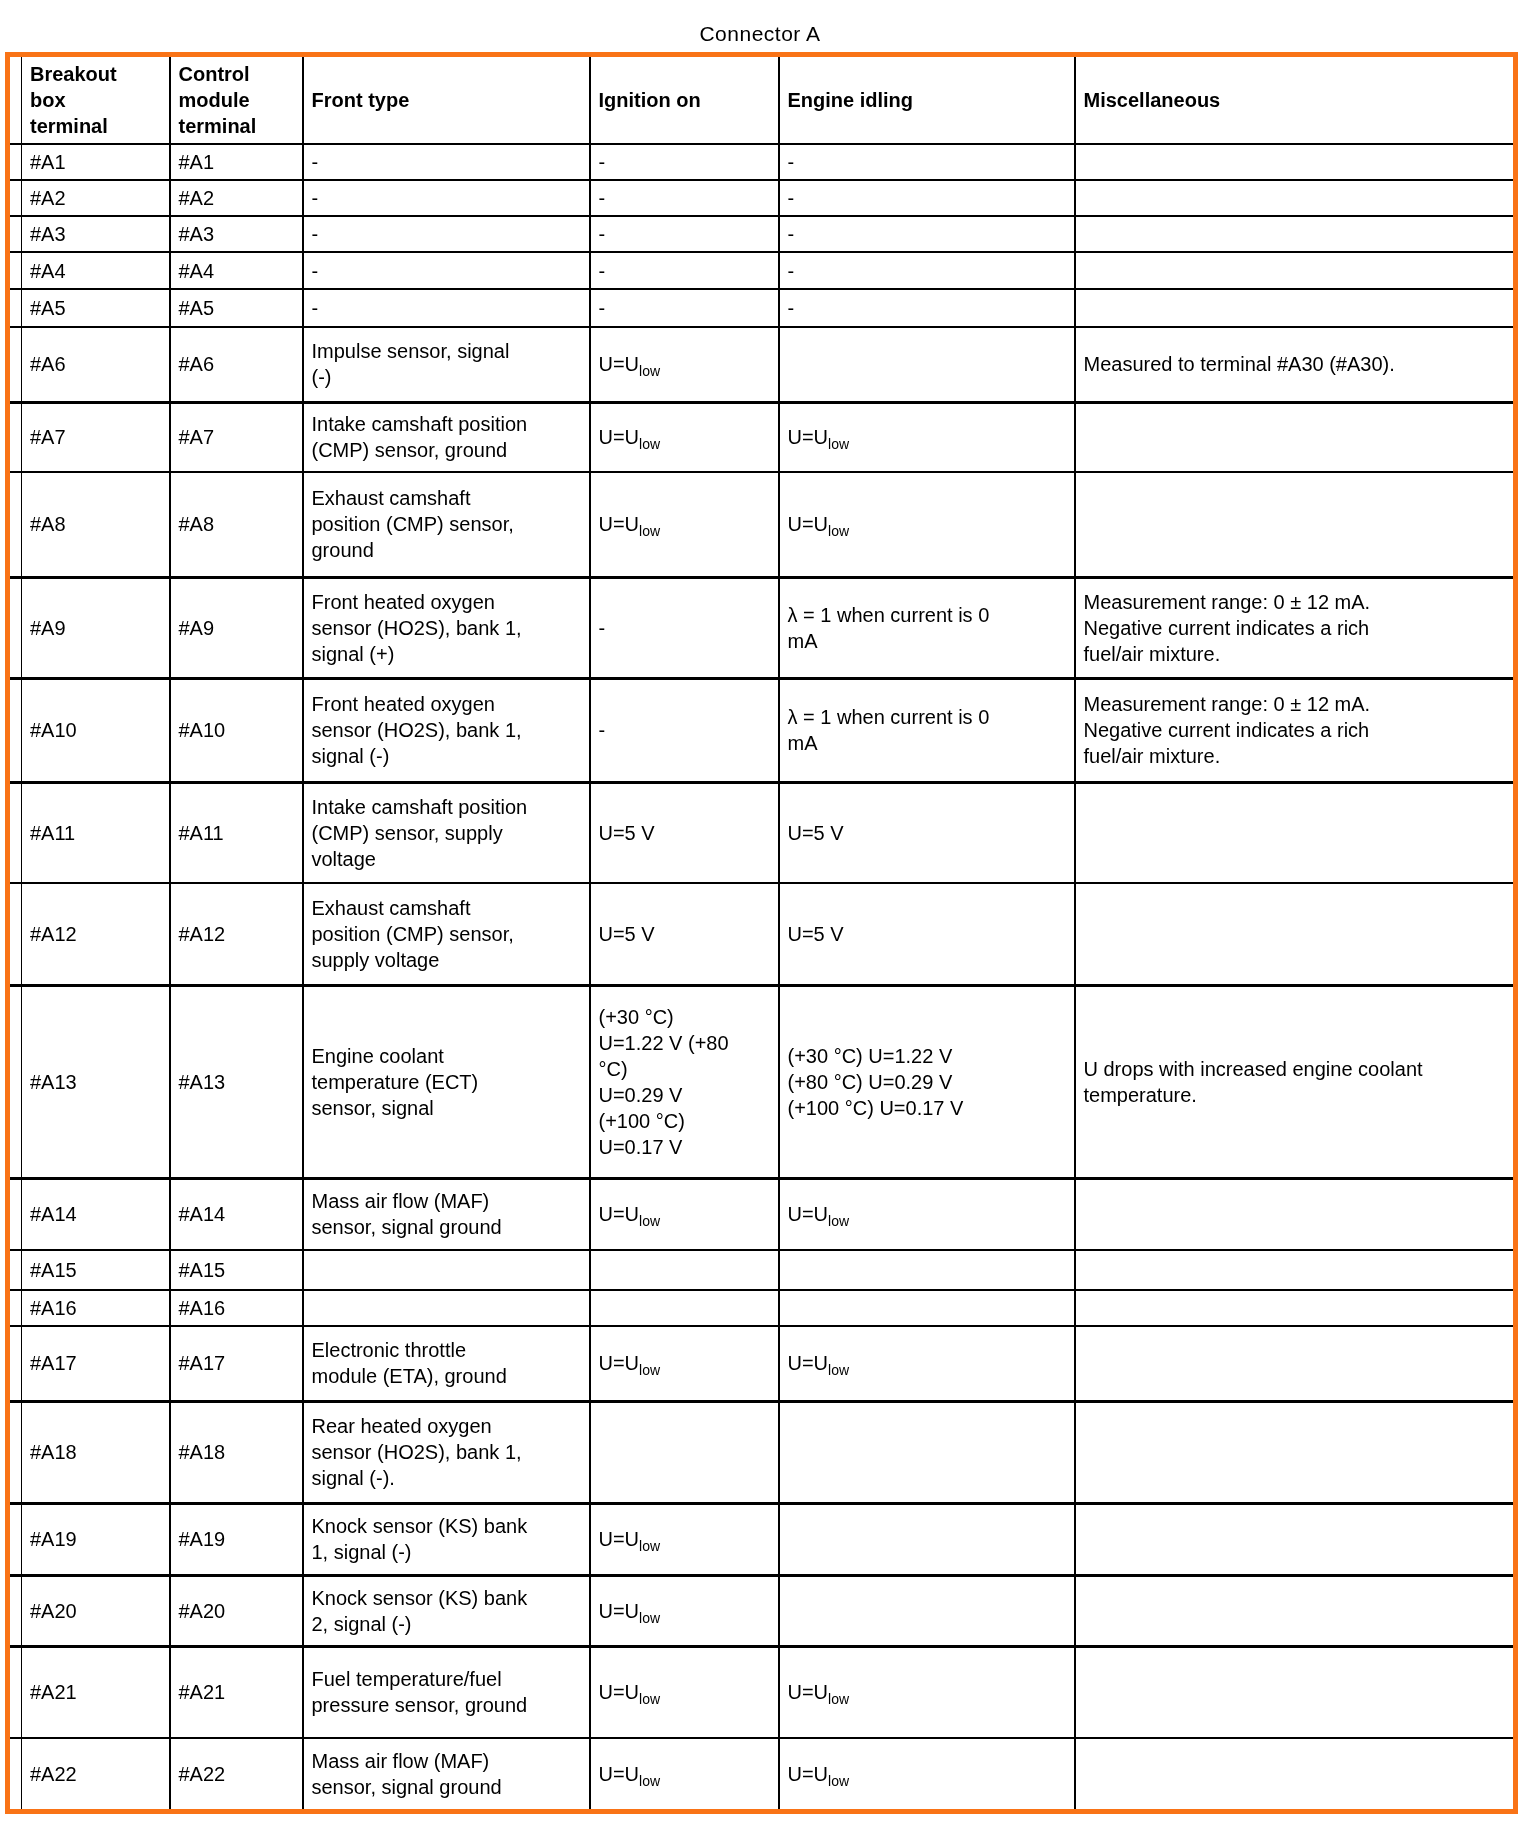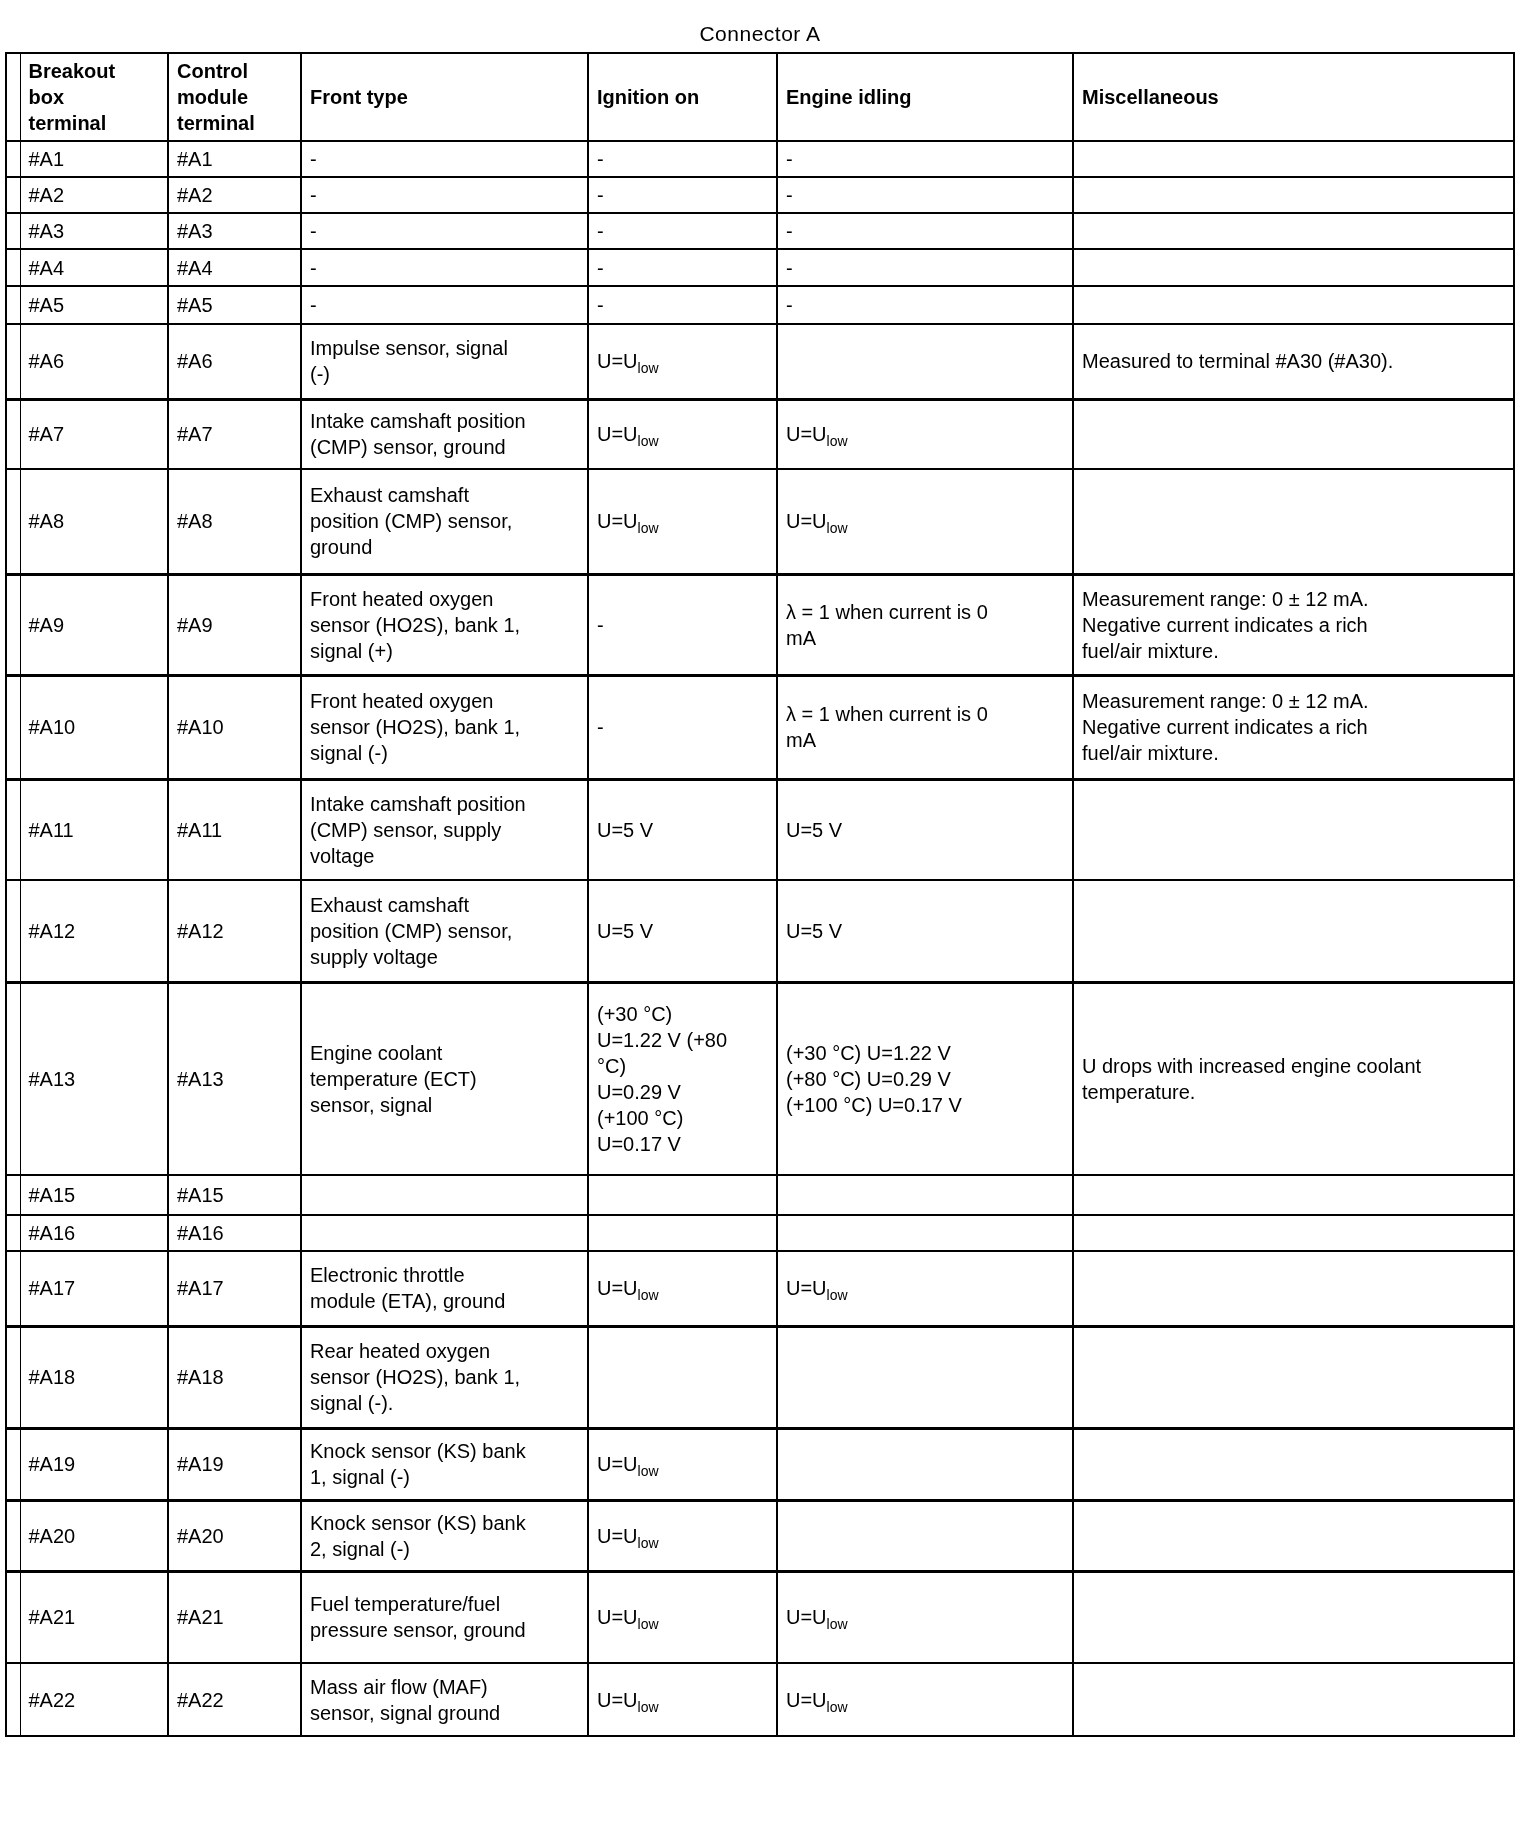--- a/index.html
+++ b/index.html
@@ -1,18 +1,18 @@
 <!DOCTYPE html>
 <html><head>
 <meta charset="utf-8">
 <style>
   html,body{margin:0;padding:0;background:#fff;color:#000;}
   body{width:1520px;font-family:"Liberation Sans",sans-serif;-webkit-font-smoothing:none;}
   .doc-title{height:30px;padding-top:22px;text-align:center;font-size:21px;letter-spacing:0.5px;}
-  table.pinout{border-collapse:collapse;table-layout:fixed;margin-left:5px;width:1508px;border:2px solid #f97316;}
+  table.pinout{border-collapse:collapse;table-layout:fixed;margin-left:5px;width:1508px;border:5px solid #f97316;}
   th,td{border:2px solid #000;vertical-align:middle;text-align:left;padding:4px 8px;
         font-size:20px;line-height:1.3;white-space:pre-wrap;word-wrap:break-word;overflow:hidden;}
   thead tr{height:85px;}
   th{font-weight:bold;}
   
   tr > *:nth-child(1){border-right-width:1px;padding:0;}
   tr > *:nth-child(2){border-left-width:1px;}
   tr.thick-top td{border-top-width:3px;}
   sub{font-size:14px;line-height:0;}
 </style>
@@ -186,20 +186,30 @@
 °C)
 U=0.29 V
 (+100 °C)
 U=0.17 V</td>
           <td>(+30 °C) U=1.22 V
 (+80 °C) U=0.29 V
 (+100 °C) U=0.17 V</td>
           <td>U drops with increased engine coolant
 temperature.</td>
         </tr>
+        <tr class="thick-top" style="height: 72px;">
+          <td class="strip"></td>
+          <td>#A14</td>
+          <td>#A14</td>
+          <td>Mass air flow (MAF)
+sensor, signal ground</td>
+          <td>U=U<sub>low</sub></td>
+          <td>U=U<sub>low</sub></td>
+          <td></td>
+        </tr>
         <tr style="height: 40px; margin-top: 28px;">
           <td class="strip"></td>
           <td>#A15</td>
           <td>#A15</td>
           <td></td>
           <td></td>
           <td></td>
           <td></td>
         </tr>
         <tr style="height: 32px;">

